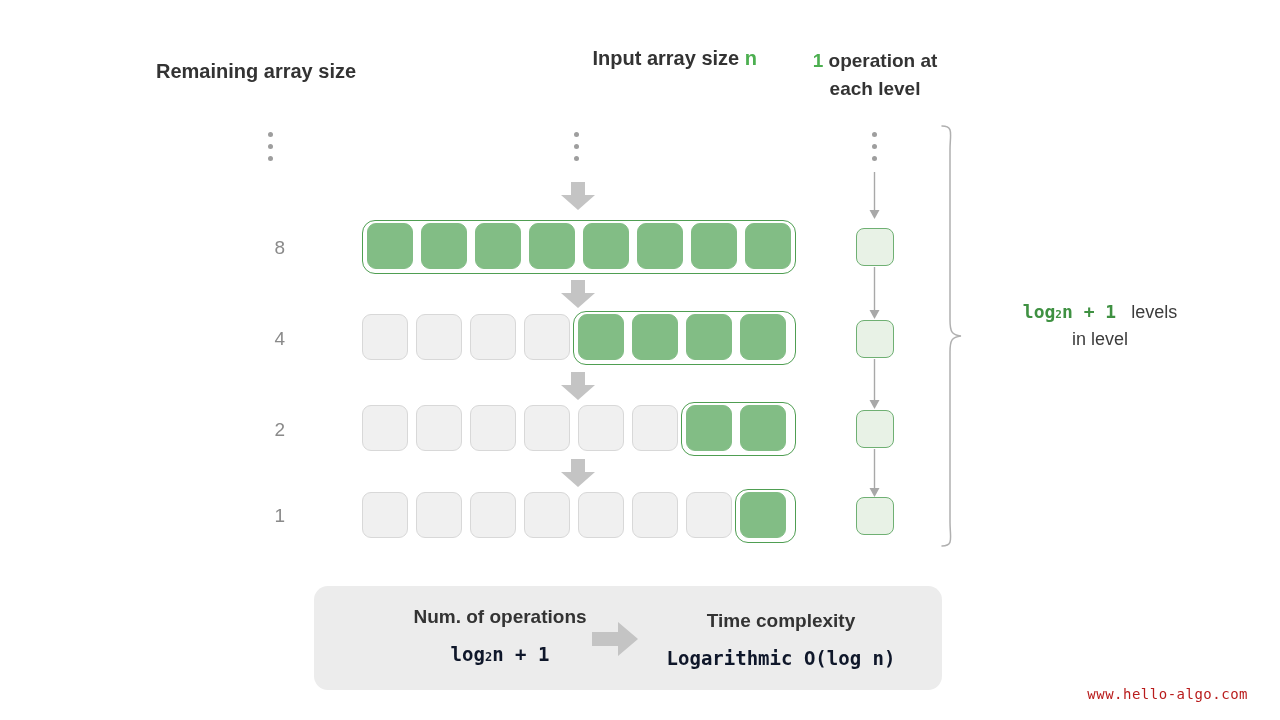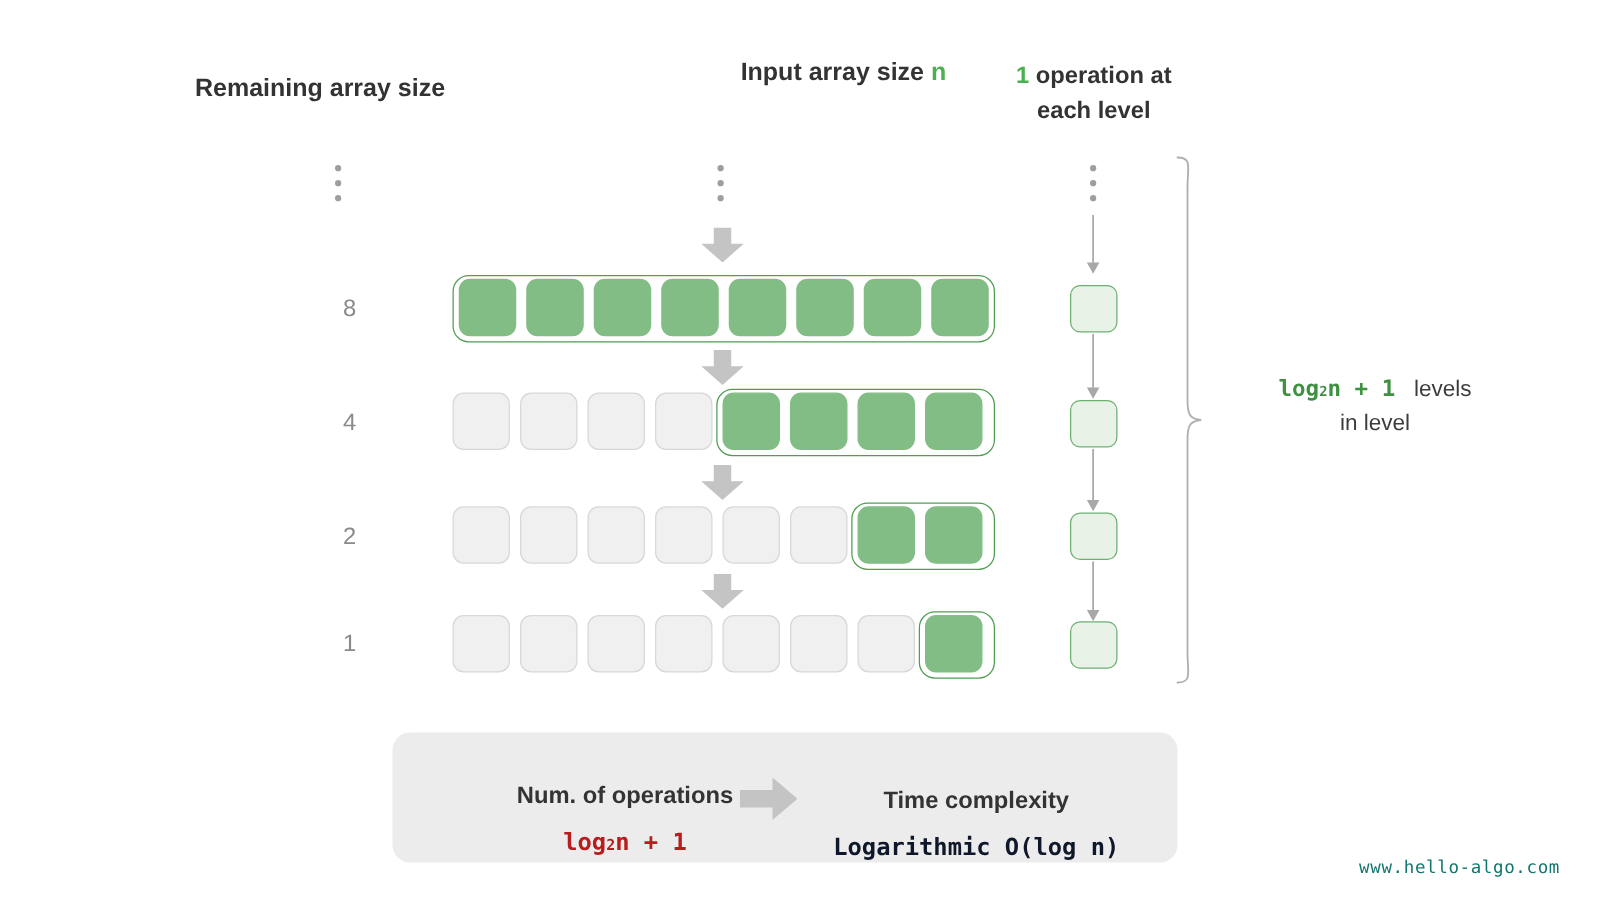--- a/index.html
+++ b/index.html
@@ -122,40 +122,40 @@
   .note .sub { font-size: 11px; vertical-align: baseline; }
   .note .plain { font-size: 18px; color: #3c3c3c; }
 
   
   .summary {
     left: 314px; top: 586px;
     width: 628px; height: 104px;
     background: #ececec;
     border-radius: 14px;
   }
-  .sum-col { position: absolute; text-align: center; margin-top: 20px; }
+  .sum-col { position: absolute; text-align: center; }
   .sum-left  { left: 36px;  top: 20px; width: 300px; }
   .sum-right { left: 322px; top: 24px; width: 290px; }
   .sum-title {
     font-size: 19px; font-weight: bold; color: #333333;
   }
   .sum-value {
     margin-top: 15px;
     font-family: "DejaVu Sans Mono", monospace;
     font-size: 19px; font-weight: bold;
   }
-  .sum-value.green-v { color: #b91c1c; }
+  .sum-value.green-v { color: #0f172a; }
   .sum-value.teal-v  { color: #0f172a; }
   .sum-arrow { left: 592px; top: 622px; }
 
   
   .watermark {
     right: 32px; bottom: 18px;
     font-family: "DejaVu Sans Mono", monospace;
-    font-size: 14px; color: #0f766e;
+    font-size: 14px; color: #b91c1c;
     letter-spacing: 0.5px;
   }
 </style>
 </head>
 <body>
 
 <div class="abs hdr-left">Remaining array size</div>
 
 <div class="abs hdr-center">
   <div class="line1">

